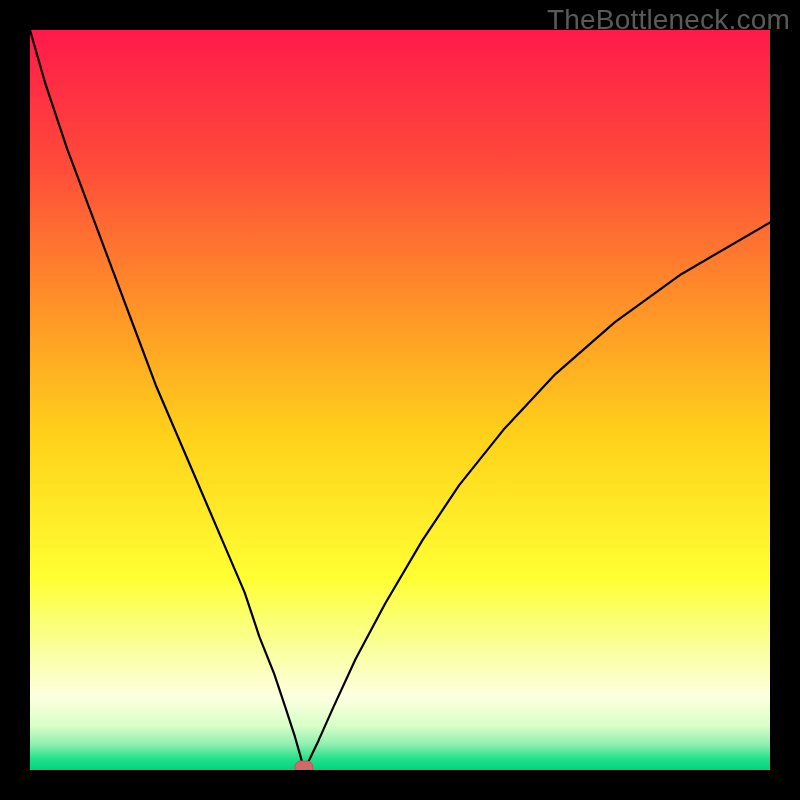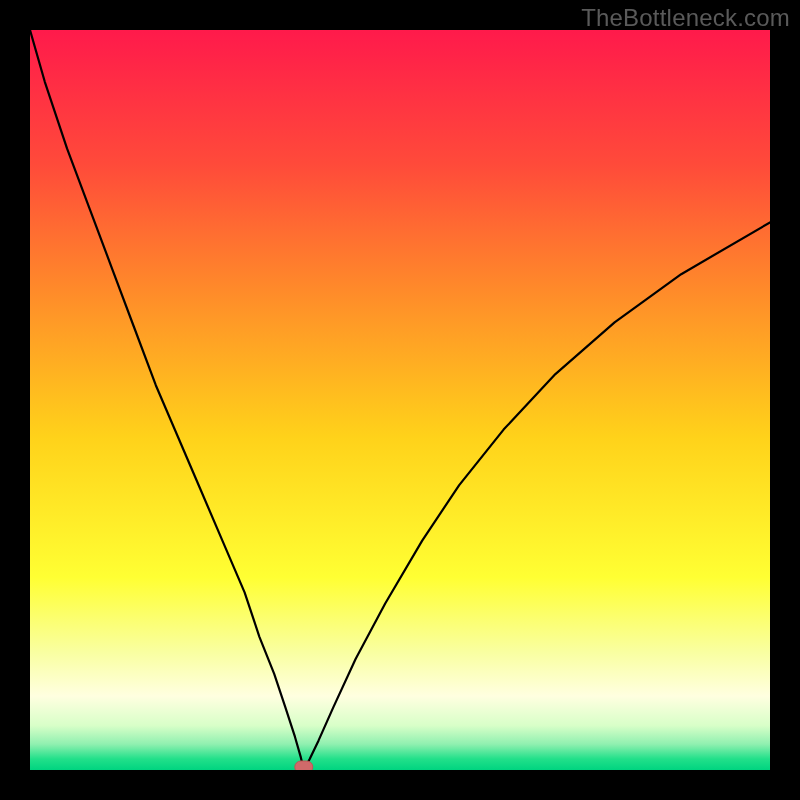--- a/index.html
+++ b/index.html
@@ -17,21 +17,21 @@
     top: 0;
     width: 800px;
     height: 800px;
     background: #000;
   }
   .watermark {
     position: absolute;
     top: 4px;
     right: 10px;
     color: #5a5a5a;
-    font-size: 24px;
+    font-size: 28px;
     font-weight: 400;
     letter-spacing: 0.2px;
     user-select: none;
   }
   .plot-wrap {
     position: absolute;
     left: 30px;
     top: 30px;
     width: 740px;
     height: 740px;

